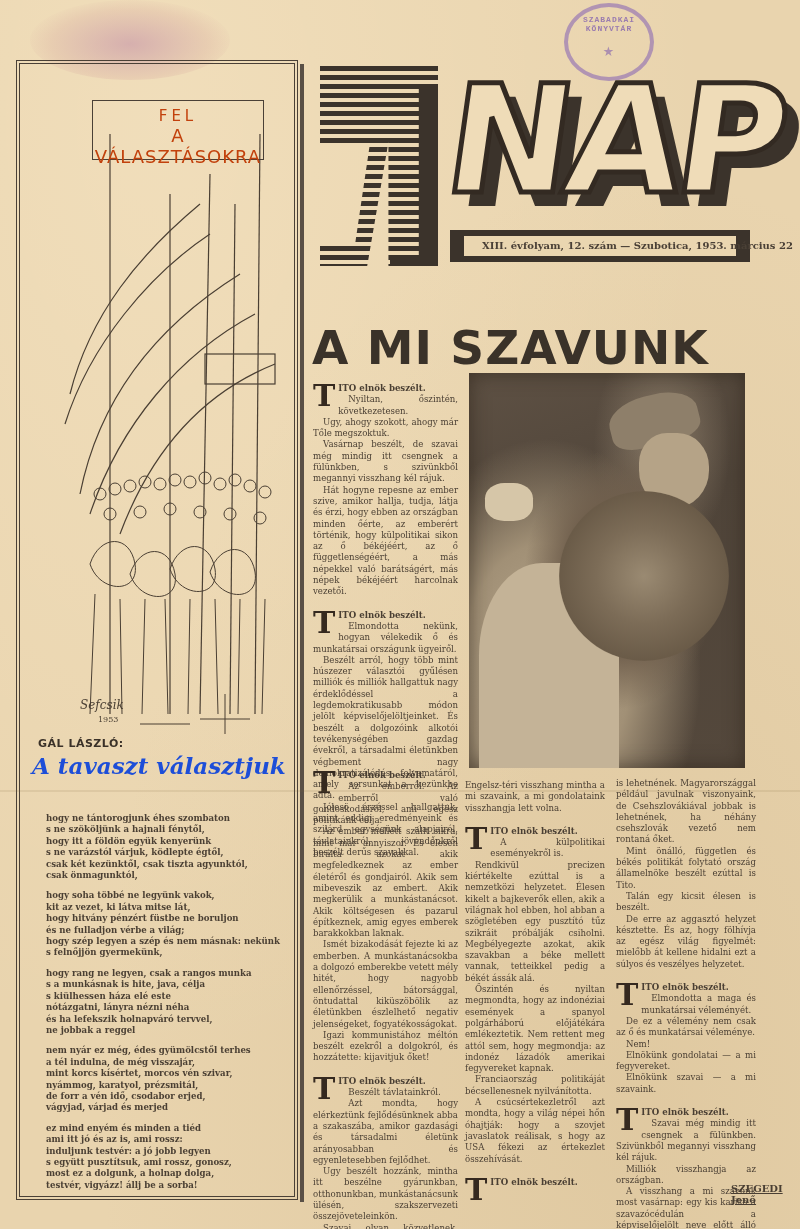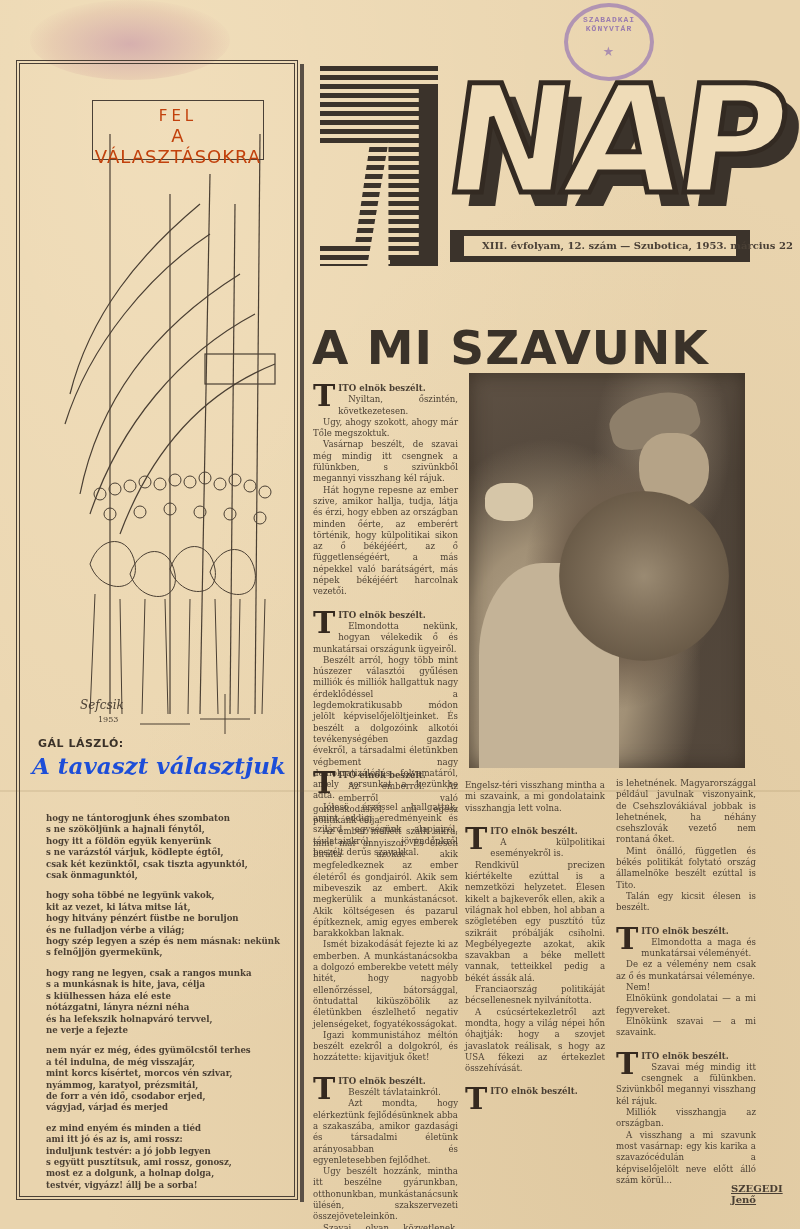--- a/index.html
+++ b/index.html
@@ -225,21 +225,21 @@
     <div>és ne fulladjon vérbe a világ;</div>
     <div>hogy szép legyen a szép és nem másnak: nekünk</div>
     <div>s felnőjjön gyermekünk,</div>
   </div>
   <div class="stanza">
     <div>hogy rang ne legyen, csak a rangos munka</div>
     <div>s a munkásnak is hite, java, célja</div>
     <div>s kiülhessen háza elé este</div>
     <div>nótázgatni, lányra nézni néha</div>
     <div>és ha lefekszik holnapváró tervvel,</div>
-    <div>ne verje a fejezte</div>
+    <div>ne jobbak a reggel</div>
   </div>
   <div class="stanza">
     <div>nem nyár ez még, édes gyümölcstől terhes</div>
     <div>a tél indulna, de még visszajár,</div>
     <div>mint korcs kísértet, morcos vén szivar,</div>
     <div>nyámmog, karatyol, prézsmitál,</div>
     <div>de forr a vén idő, csodabor erjed,</div>
     <div>vágyjad, várjad és merjed</div>
   </div>
   <div class="stanza">
@@ -297,31 +297,33 @@
   <p>Ugy beszélt hozzánk, mintha itt beszélne gyárunkban, otthonunkban, munkástanácsunk ülésén, szakszervezeti összejöveteleinkön.</p>
   <p>Szavai olyan közvetlenek, olyan melegek, olyan nyiltak voltak. S a visszhang, a Marx-</p>
 </div>
 
 <div class="col col-b">
   <p class="lead">Engelsz-téri visszhang mintha a mi szavaink, a mi gondolataink visszhangja lett volna.</p>
   <div class="gap"></div>
   <p class="lead"><span class="dropcap">T</span><span class="lead-first">ITO elnök beszélt.</span></p>
   <p>A külpolitikai eseményekről is.</p>
   <p>Rendkivül precizen kiértékelte ezúttal is a nemzetközi helyzetet. Élesen kikelt a bajkeverők ellen, akik a világnak hol ebben, hol abban a szögletében egy pusztító tűz szikráit próbálják csiholni. Megbélyegezte azokat, akik szavakban a béke mellett vannak, tetteikkel pedig a békét ássák alá.</p>
+  <p>Őszintén és nyiltan megmondta, hogy az indonéziai események a spanyol polgárháború előjátékára emlékeztetik. Nem rettent meg attól sem, hogy megmondja: az indonéz lázadók amerikai fegyvereket kapnak.</p>
   <p>Franciaország politikáját bécsellenesnek nyilvánította.</p>
   <p>A csúcsértekezletről azt mondta, hogy a világ népei hőn óhajtják: hogy a szovjet javaslatok reálisak, s hogy az USA fékezi az értekezlet összehívását.</p>
   <div class="gap"></div>
   <p class="lead"><span class="dropcap">T</span><span class="lead-first">ITO elnök beszélt.</span></p>
 
 </div>
 
 <div class="col col-c">
   <p class="lead">is lehetnének. Magyarországgal például javulnak viszonyaink, de Csehszlovákiával jobbak is lehetnének, ha néhány csehszlovák vezető nem rontaná őket.</p>
   <p>Mint önálló, független és békés politikát folytató ország államelnöke beszélt ezúttal is Tito.</p>
   <p>Talán egy kicsit élesen is beszélt.</p>
+  <p>De erre az aggasztó helyzet késztette. És az, hogy fölhívja az egész világ figyelmét: mielőbb át kellene hidalni ezt a súlyos és veszélyes helyzetet.</p>
   <div class="gap"></div>
   <p class="lead"><span class="dropcap">T</span><span class="lead-first">ITO elnök beszélt.</span></p>
   <p>Elmondotta a maga és munkatársai véleményét.</p>
   <p>De ez a vélemény nem csak az ő és munkatársai véleménye.</p>
   <p>Nem!</p>
   <p>Elnökünk gondolatai — a mi fegyvereket.</p>
   <p>Elnökünk szavai — a mi szavaink.</p>
   <div class="gap"></div>
   <p class="lead"><span class="dropcap">T</span><span class="lead-first">ITO elnök beszélt.</span></p>
   <p>Szavai még mindig itt csengnek a fülünkben. Szivünkből megannyi visszhang kél rájuk.</p>

